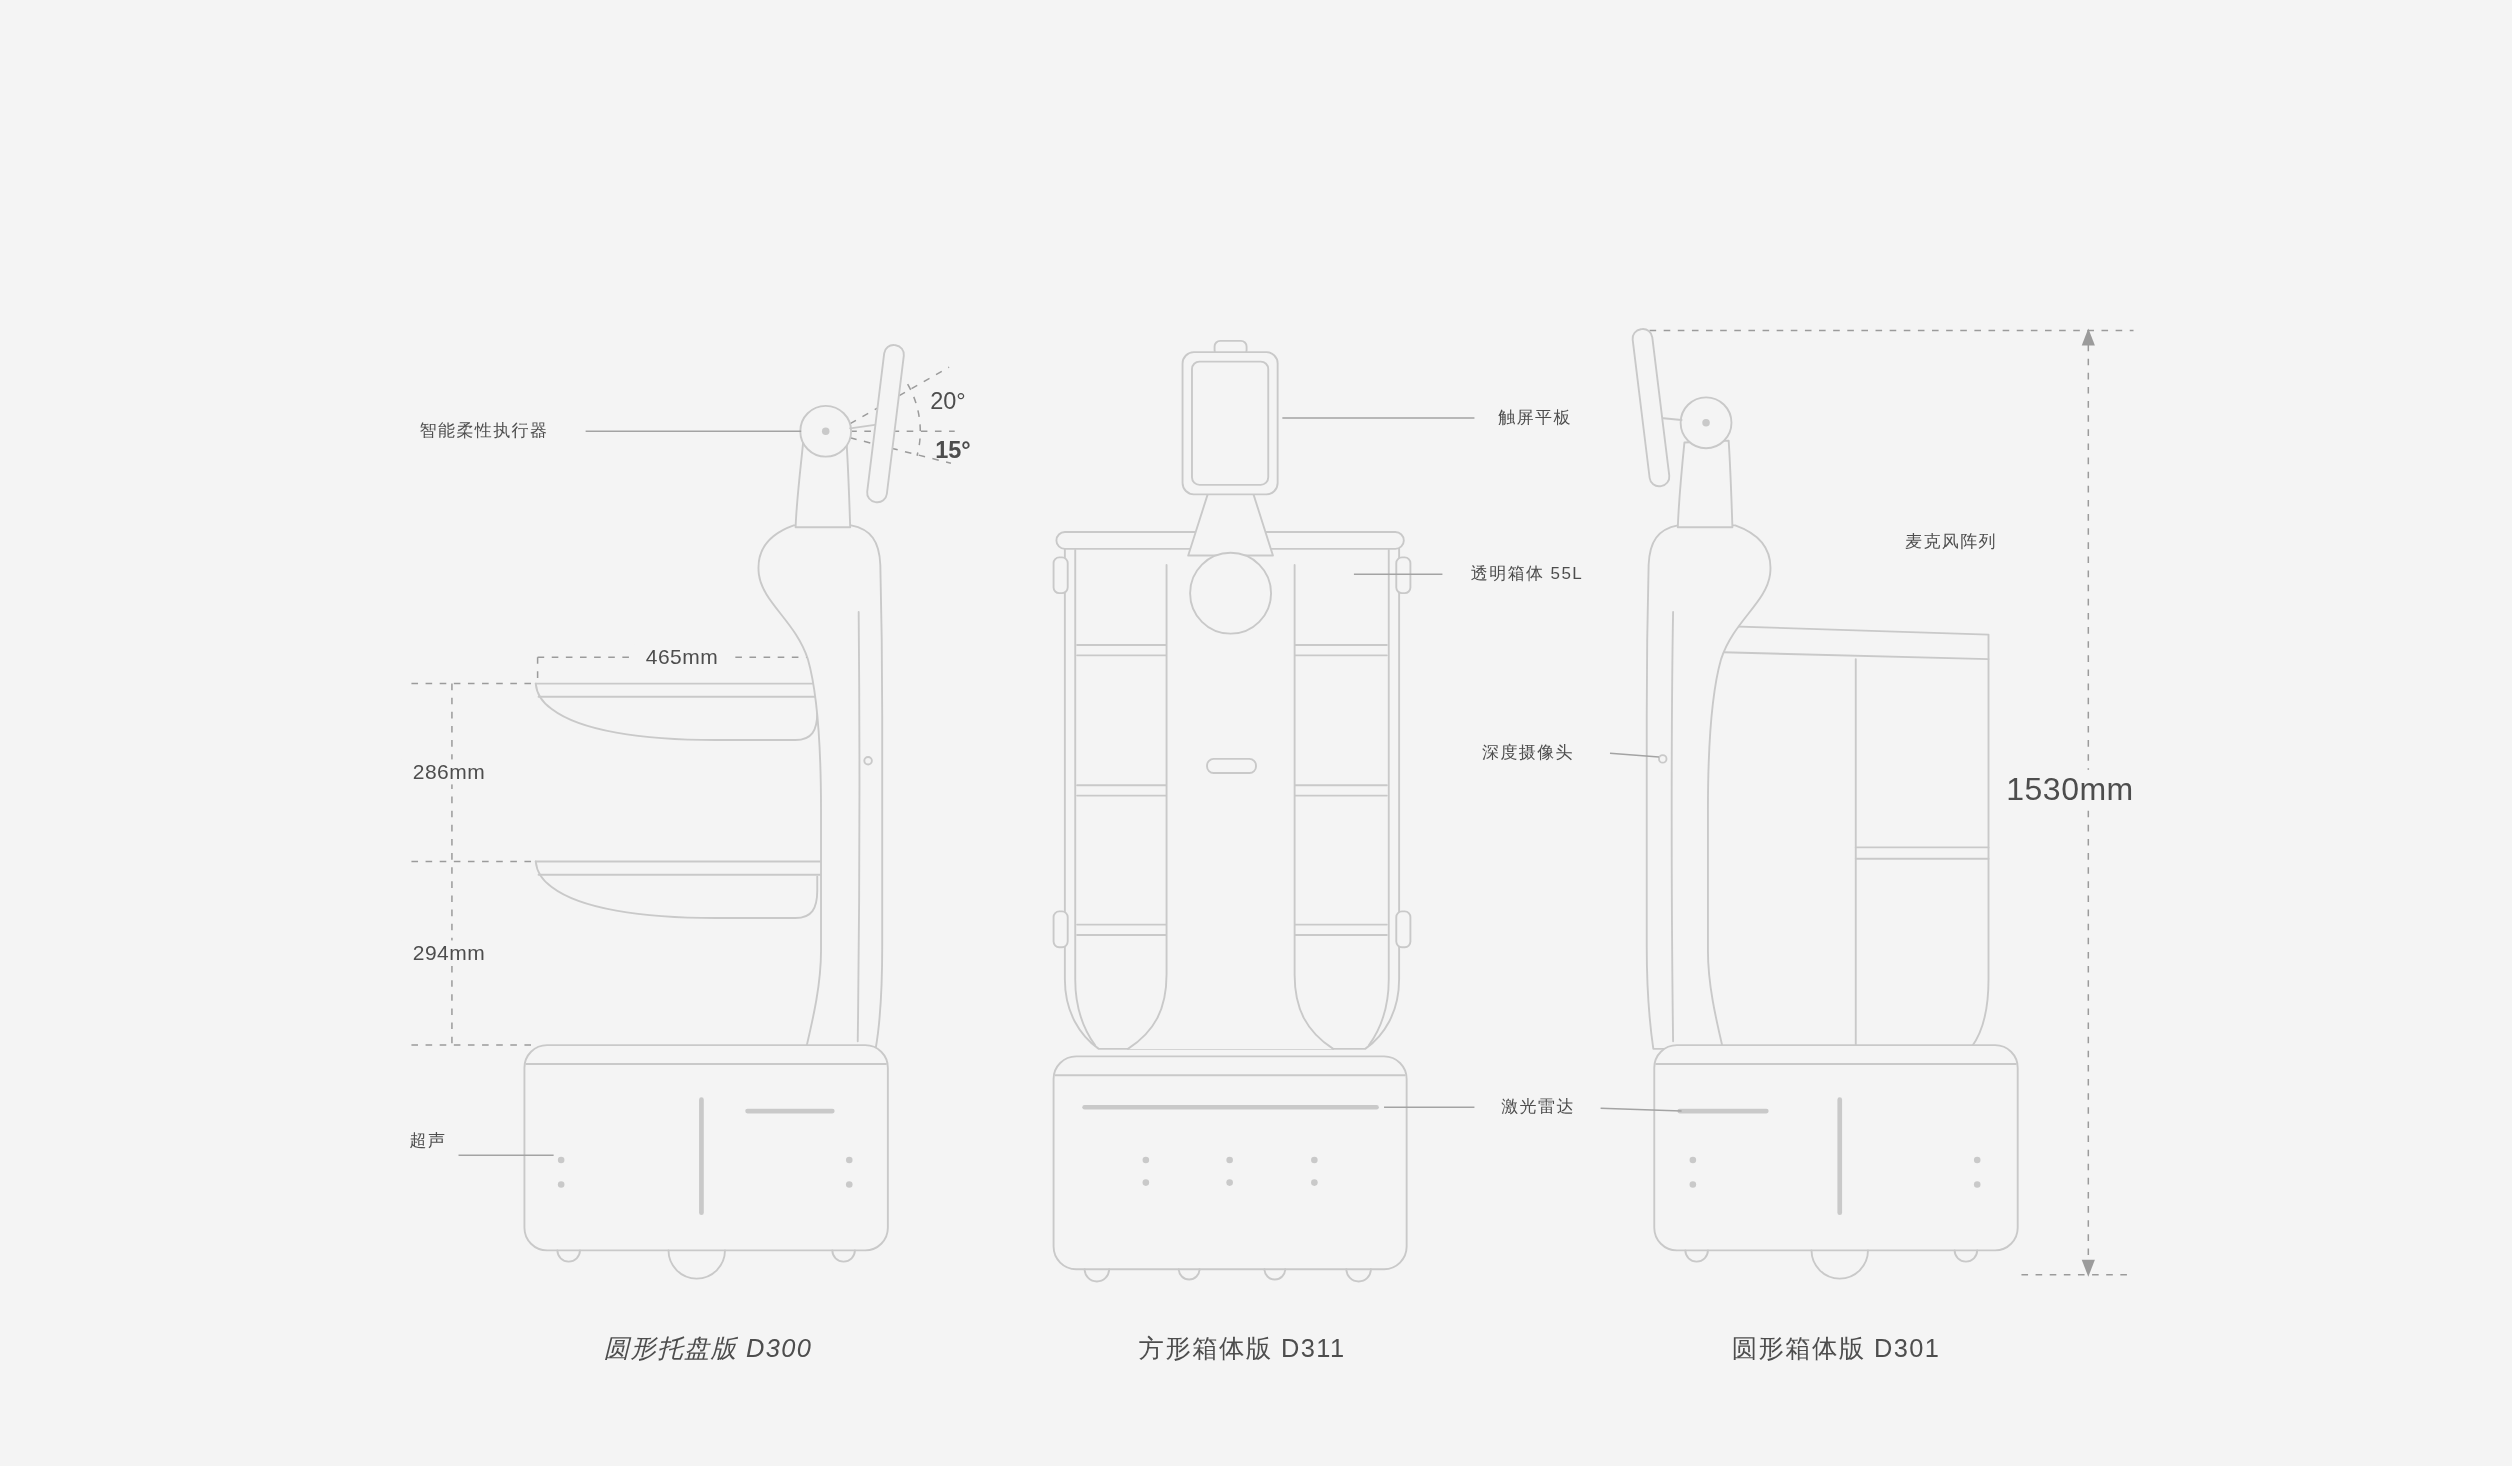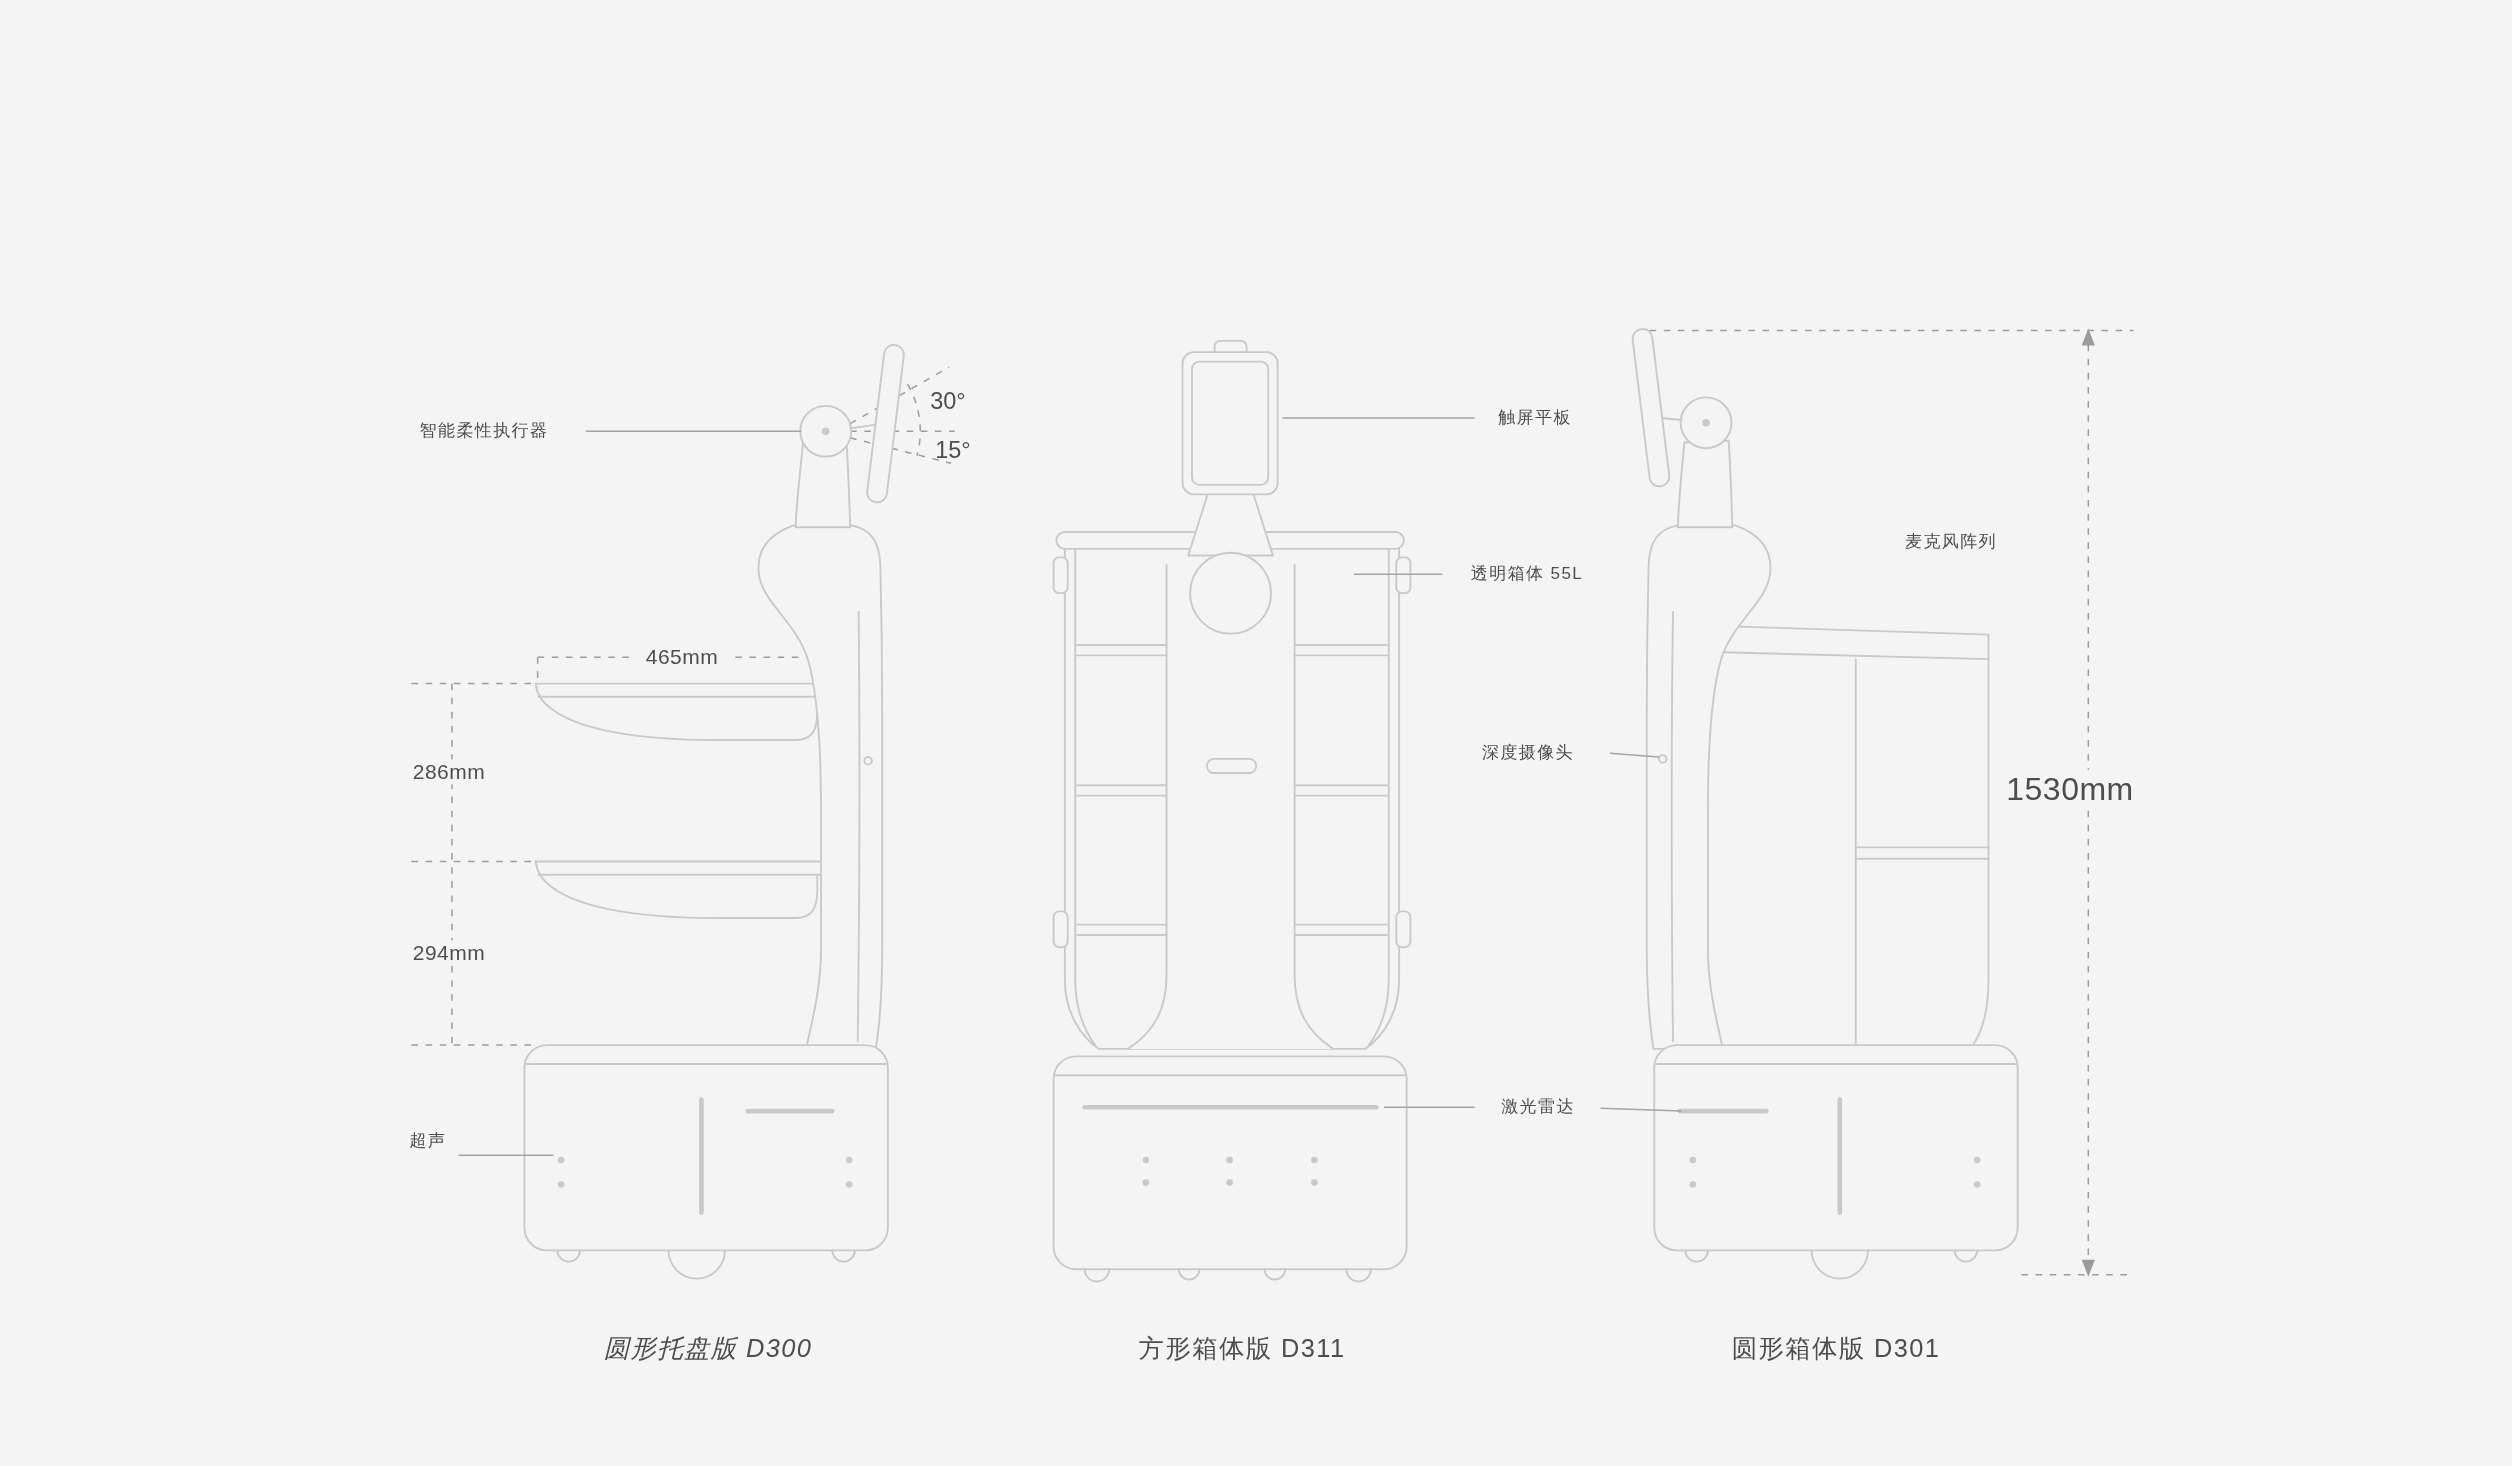--- a/index.html
+++ b/index.html
@@ -195,22 +195,22 @@
       <path class="leader" d="M 487,1227 H 588"></path>
       <path class="leader" d="M 1362,444 H 1566"></path>
       <path class="leader" d="M 1438,610 H 1532"></path>
       <path class="leader" d="M 1470,1176 H 1566"></path>
       <path class="leader" d="M 1700,1177 L 1786,1180"></path>
       <path class="leader" d="M 1710,800 L 1762,804"></path>
     </g>
   </svg>
 
   <div class="lbl" style="left:484px;top:431px;">智能柔性执行器</div>
-  <div class="lbl angle" style="left:948px;top:401px;">30°</div>
-  <div class="lbl angle" style="left:953px;top:450px;">15°</div>
+  <div class="lbl angle" style="left:948px;top:401px;">20°</div>
+  <div class="lbl angle" style="left:953px;top:450px;font-weight:bold;">15°</div>
   <div class="lbl dim" style="left:682px;top:657px;">465mm</div>
   <div class="lbl dim" style="left:449px;top:772px;">286mm</div>
   <div class="lbl dim" style="left:449px;top:953px;">294mm</div>
   <div class="lbl" style="left:420px;top:1141px;margin-left:8px;">超声</div>
   <div class="lbl caption" style="left:708px;top:1348px;font-style:italic;">圆形托盘版 D300</div>
 
   <div class="lbl" style="left:1535px;top:418px;">触屏平板</div>
   <div class="lbl" style="left:1527px;top:574px;">透明箱体 55L</div>
   <div class="lbl" style="left:1528px;top:753px;">深度摄像头</div>
   <div class="lbl" style="left:1538px;top:1107px;">激光雷达</div>

